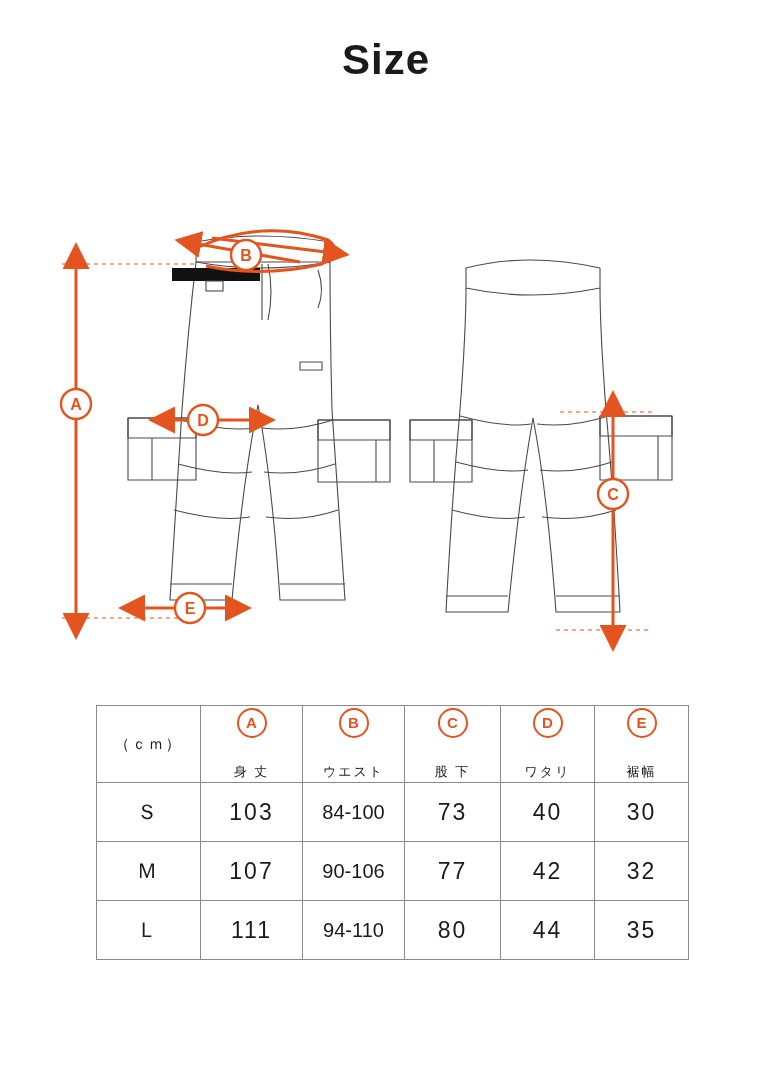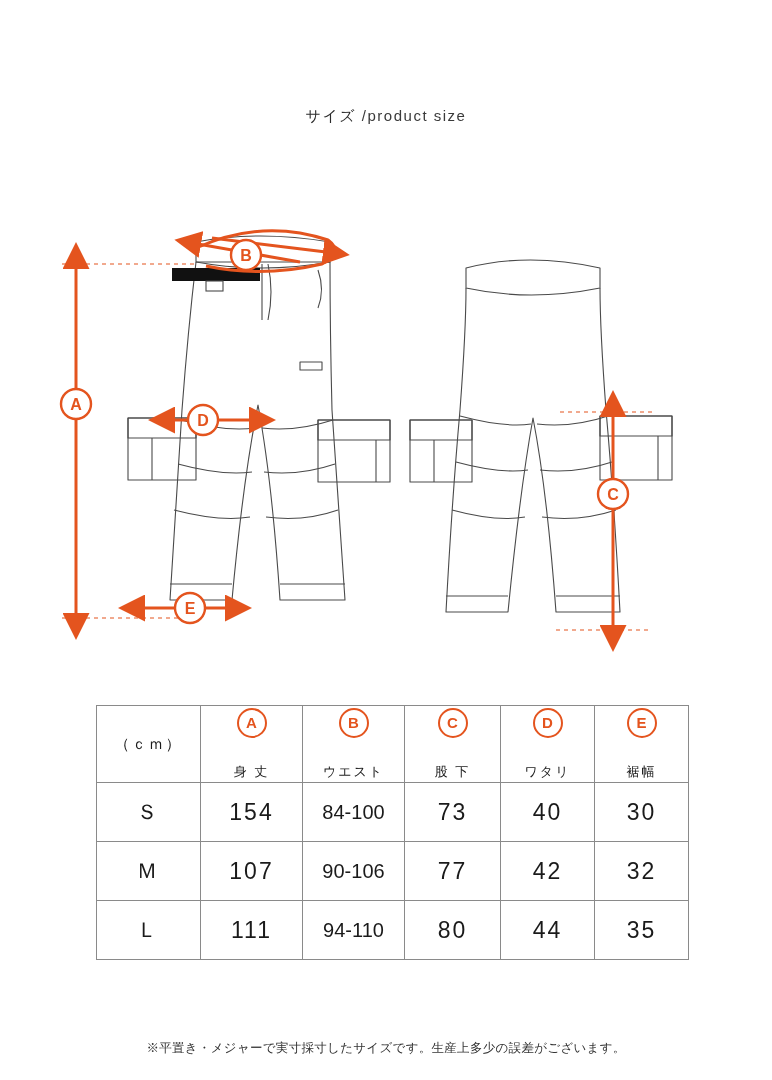--- a/index.html
+++ b/index.html
@@ -74,24 +74,21 @@
   .note{
     position:absolute;top:1040px;left:0;width:772px;text-align:center;
     font-size:12.5px;color:#333;letter-spacing:0.3px;
   }
 </style>
 </head>
 <body>
 
 <div class="page">
 
-  <div class="subtitle">
-    <span>サイズ</span>
-    <span class="sub-en">/product size</span>
-  </div>
+  <div class="title">Size</div>
 
   <div class="illus">
     <svg width="772" height="490" viewBox="0 0 772 490" xmlns="http://www.w3.org/2000/svg">
       <defs>
         <marker id="arrL" markerWidth="9" markerHeight="9" refX="8" refY="4.5" orient="auto">
           <path d="M9,0 L0,4.5 L9,9 z" fill="#e4541e"></path>
         </marker>
         <marker id="arrR" markerWidth="9" markerHeight="9" refX="1" refY="4.5" orient="auto">
           <path d="M0,0 L9,4.5 L0,9 z" fill="#e4541e"></path>
         </marker>
@@ -238,21 +235,21 @@
           <td>
             <div class="hdr-mark">
               <span class="circ">E</span>
               <span class="hdr-jp">裾幅</span>
             </div>
           </td>
         </tr>
 
         <tr class="body">
           <td><span class="sz">Ｓ</span></td>
-          <td><span class="val">154</span></td>
+          <td><span class="val">103</span></td>
           <td><span class="val range">84-100</span></td>
           <td><span class="val">73</span></td>
           <td><span class="val">40</span></td>
           <td><span class="val">30</span></td>
         </tr>
         <tr class="body">
           <td><span class="sz">Ｍ</span></td>
           <td><span class="val">107</span></td>
           <td><span class="val range">90-106</span></td>
           <td><span class="val">77</span></td>
@@ -264,14 +261,13 @@
           <td><span class="val">111</span></td>
           <td><span class="val range">94-110</span></td>
           <td><span class="val">80</span></td>
           <td><span class="val">44</span></td>
           <td><span class="val">35</span></td>
         </tr>
       </tbody>
     </table>
   </div>
 
-  <div class="note">※平置き・メジャーで実寸採寸したサイズです。生産上多少の誤差がございます。</div>
 </div>
 
 </body></html>

